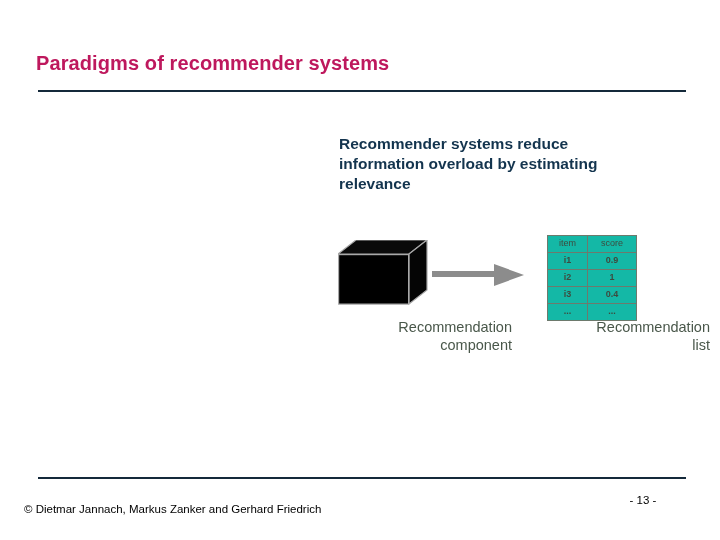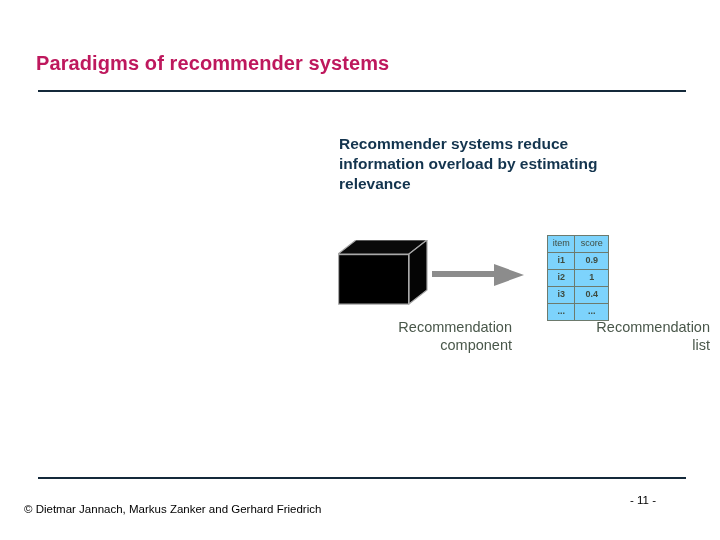--- a/index.html
+++ b/index.html
@@ -82,23 +82,23 @@
     width: 95px;
     height: 26px;
   }
   .arrow svg { display: block; }
 
   
   .score-table {
     position: absolute;
     left: 247px;
     top: 7px;
-    width: 62px;
+    width: 90px;
     border-collapse: collapse;
-    background: #7dd3fc;
+    background: #14b8a6;
   }
   .score-table td,
   .score-table th {
     border: 1px solid #6d7a6d;
     font-size: 9px;
     font-weight: bold;
     color: #3e4a3e;
     text-align: center;
     padding: 1px 2px 2px 2px;
     height: 13px;
@@ -225,15 +225,15 @@
       <div>Recommendation</div>
       <div>list</div>
     </div>
 
   </div>
 
   <div class="footer-rule"></div>
 
   <div class="footer-copy">© Dietmar Jannach, Markus Zanker and Gerhard Friedrich</div>
 
-  <div class="footer-page">- 11 -</div>
+  <div class="footer-page">- 13 -</div>
 
 </div>
 
 </body></html>

